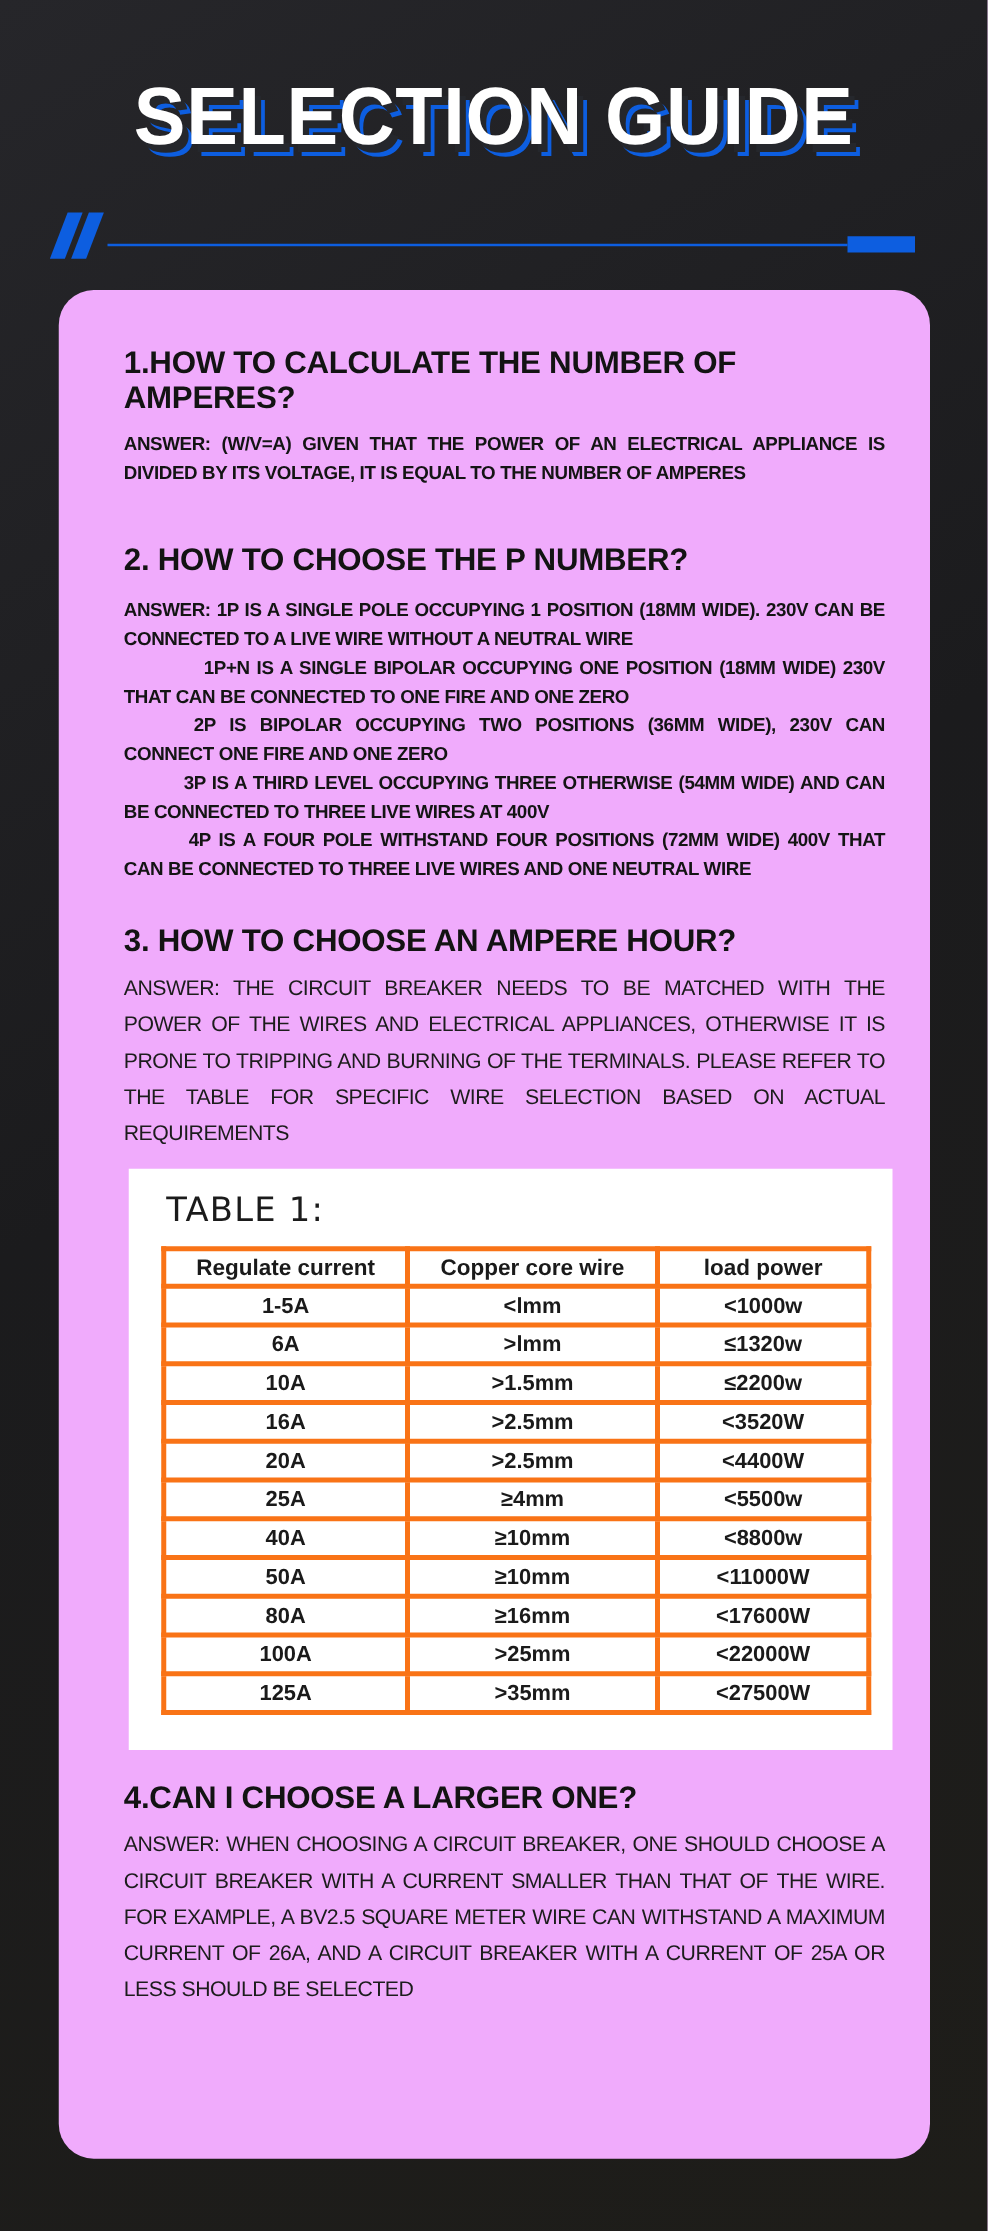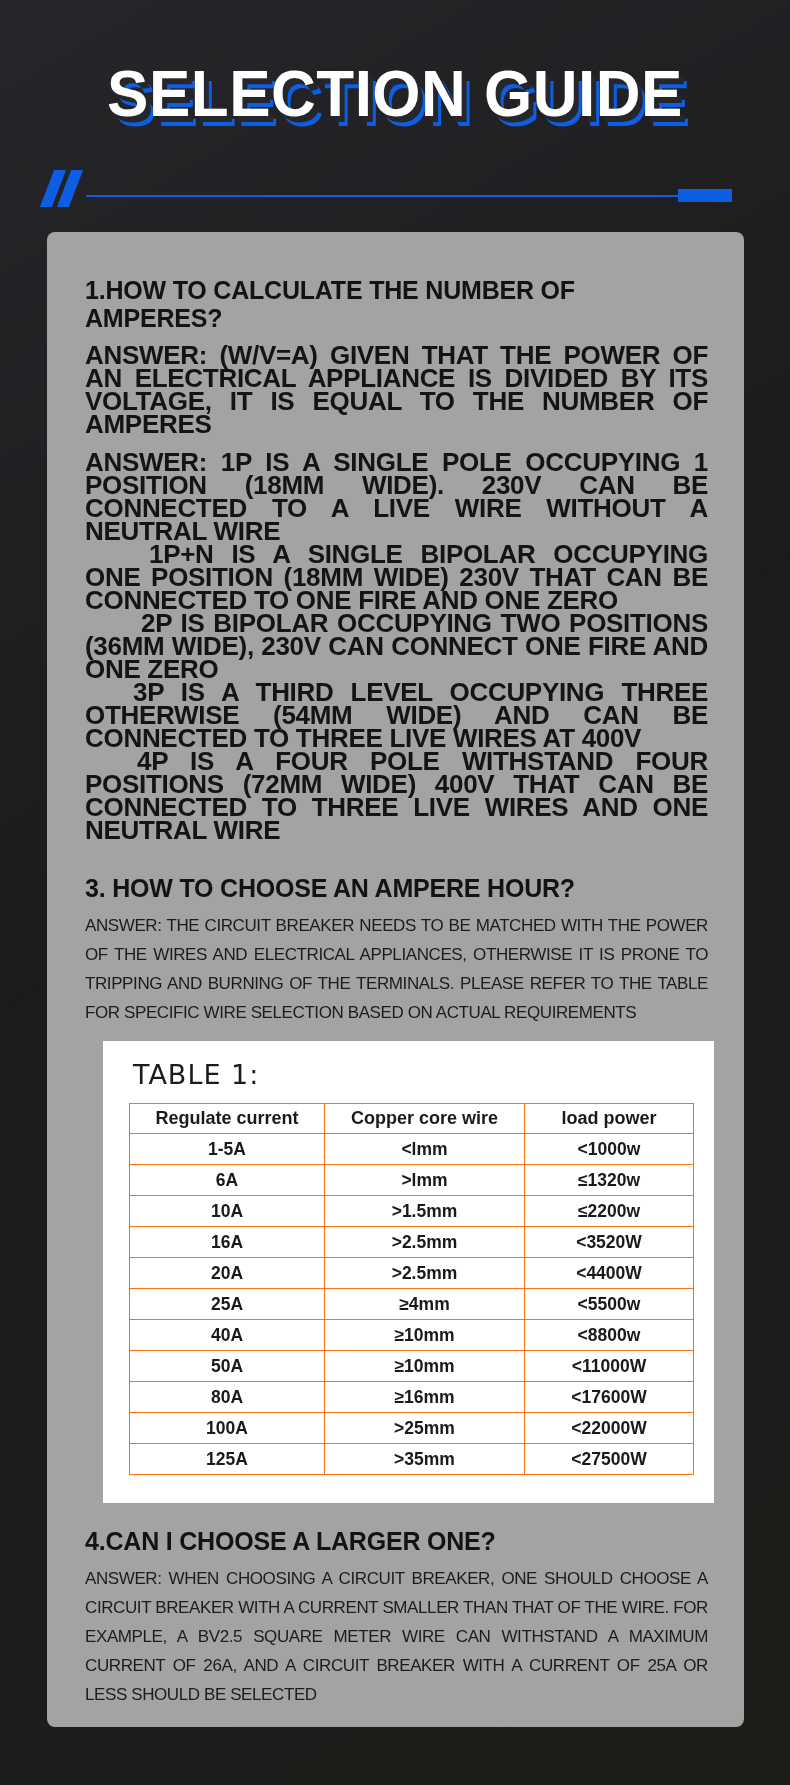--- a/index.html
+++ b/index.html
@@ -34,64 +34,64 @@
   }
   .divider .cap {
     position: absolute; top: 21px; left: 678px; width: 54px; height: 13px;
     background: #0d5ee0;
   }
 
   
   .card {
     position: absolute; top: 232px; left: 47px;
     width: 697px; height: 1495px;
-    background: #a3a3a3;
-    border-radius: 8px;
-    padding: 44px 36px 0 38px;
+    background: #f0abfc;
+    border-radius: 28px;
+    padding: 44px 36px 0 52px;
     overflow: hidden;
   }
   .card h2 {
     margin: 0; color: #131313;
     font-size: 25px; font-weight: bold; letter-spacing: -0.2px;
     line-height: 1.12;
   }
   .ans-bold {
     margin: 12px 0 0 0; color: #141414;
-    font-size: 26px; font-weight: bold; letter-spacing: -0.3px;
+    font-size: 15px; font-weight: bold; letter-spacing: -0.3px;
     line-height: 23px; text-align: justify;
   }
   .sec2 h2 { margin-top: 44px; }
   .sec2 .ans-bold { margin-top: 15px; }
   .sec2 .ans-bold + .ans-bold { margin-top: 0; }
   .ind-a { text-indent: 64px; }
   .ind-b { text-indent: 56px; }
   .ind-c { text-indent: 48px; }
   .ind-d { text-indent: 52px; }
   .sec3 h2 { margin-top: 32px; }
   .ans-light {
     margin: 9px 0 0 0; color: #1c1c1c;
     font-size: 17px; font-weight: normal; letter-spacing: -0.4px;
     line-height: 29px; text-align: justify;
   }
 
   
   .table-panel {
-    margin: 14px 0 0 18px;
+    margin: 14px 0 0 4px;
     width: 611px;
     background: #ffffff;
     padding: 18px 20px 28px 26px;
   }
   .table-title {
     font-size: 27px; color: #1b1b1b; letter-spacing: 1px;
     margin: 0 0 13px 4px; font-weight: normal;
     font-family: "DejaVu Sans", "Liberation Sans", sans-serif;
   }
   table.wire-table { border-collapse: collapse; table-layout: fixed; width: 564px; }
   .wire-table th, .wire-table td {
-    border: 1px solid #f97316;
+    border: 4px solid #f97316;
     text-align: center; vertical-align: middle;
     color: #1a1a1a; font-weight: bold;
     padding: 0;
   }
   .wire-table th { height: 30px; font-size: 18px; }
   .wire-table td { height: 31px; font-size: 17.5px; }
 
   .sec4 h2 { margin-top: 24px; }
 </style>
 </head>
@@ -110,20 +110,21 @@
   </header>
 
   <main class="card">
 
     <section class="sec1">
       <h2>1.HOW TO CALCULATE THE NUMBER OF AMPERES?</h2>
       <p class="ans-bold">ANSWER: (W/V=A) GIVEN THAT THE POWER OF AN ELECTRICAL APPLIANCE IS DIVIDED BY ITS VOLTAGE, IT IS EQUAL TO THE NUMBER OF AMPERES</p>
     </section>
 
     <section class="sec2">
+      <h2>2. HOW TO CHOOSE THE P NUMBER?</h2>
       <p class="ans-bold">ANSWER: 1P IS A SINGLE POLE OCCUPYING 1 POSITION (18MM WIDE). 230V CAN BE CONNECTED TO A LIVE WIRE WITHOUT A NEUTRAL WIRE</p>
       <p class="ans-bold ind-a">1P+N IS A SINGLE BIPOLAR OCCUPYING ONE POSITION (18MM WIDE) 230V THAT CAN BE CONNECTED TO ONE FIRE AND ONE ZERO</p>
       <p class="ans-bold ind-b">2P IS BIPOLAR OCCUPYING TWO POSITIONS (36MM WIDE), 230V CAN CONNECT ONE FIRE AND ONE ZERO</p>
       <p class="ans-bold ind-c">3P IS A THIRD LEVEL OCCUPYING THREE OTHERWISE (54MM WIDE) AND CAN BE CONNECTED TO THREE LIVE WIRES AT 400V</p>
       <p class="ans-bold ind-d">4P IS A FOUR POLE WITHSTAND FOUR POSITIONS (72MM WIDE) 400V THAT CAN BE CONNECTED TO THREE LIVE WIRES AND ONE NEUTRAL WIRE</p>
     </section>
 
     <section class="sec3">
       <h2>3. HOW TO CHOOSE AN AMPERE HOUR?</h2>
       <p class="ans-light">ANSWER: THE CIRCUIT BREAKER NEEDS TO BE MATCHED WITH THE POWER OF THE WIRES AND ELECTRICAL APPLIANCES, OTHERWISE IT IS PRONE TO TRIPPING AND BURNING OF THE TERMINALS. PLEASE REFER TO THE TABLE FOR SPECIFIC WIRE SELECTION BASED ON ACTUAL REQUIREMENTS</p>

